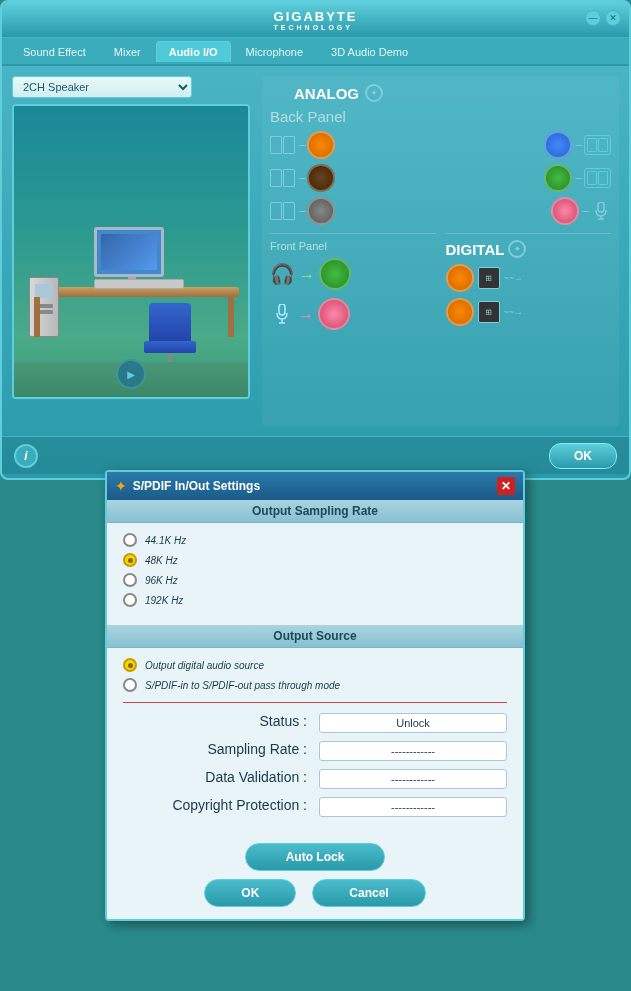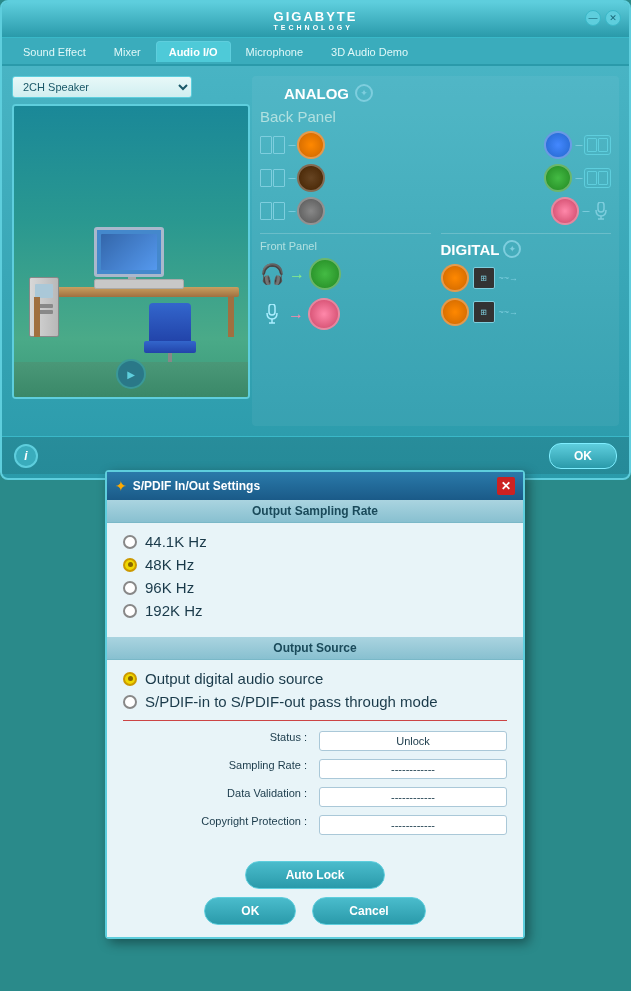--- a/index.html
+++ b/index.html
@@ -90,20 +90,21 @@
       background: #4ecad8;
       border-color: #5ecedd;
       color: white;
       font-weight: bold;
     }
 
     
     .main-content {
       display: flex;
       padding: 10px;
+      gap: 10px;
       height: 370px;
       justify-content: space-between;
     }
 
     
     .room-panel {
       width: 240px;
       flex-shrink: 0;
     }
     .speaker-select {
@@ -357,36 +358,37 @@
       border-color: #cc9900;
     }
     .radio-input.selected::after {
       content: '';
       width: 5px;
       height: 5px;
       border-radius: 50%;
       background: #886600;
     }
     .radio-label {
-      font-size: 15px;
+      font-size: 10px;
       color: #1a3a4a;
+      font-style: italic;
     }
     .dialog-divider {
       height: 1px;
       background: #cc4444;
       margin: 10px 0;
     }
     .status-grid {
       display: grid;
       grid-template-columns: 1fr 1fr;
       gap: 8px;
       margin: 8px 0;
     }
     .status-label {
-      font-size: 11px;
+      font-size: 14px;
       color: #1a3a4a;
       text-align: right;
       padding-right: 4px;
     }
     .status-value {
       background: white;
       border: 1px solid #aac8d8;
       border-radius: 3px;
       padding: 3px 8px;
       font-size: 11px;

